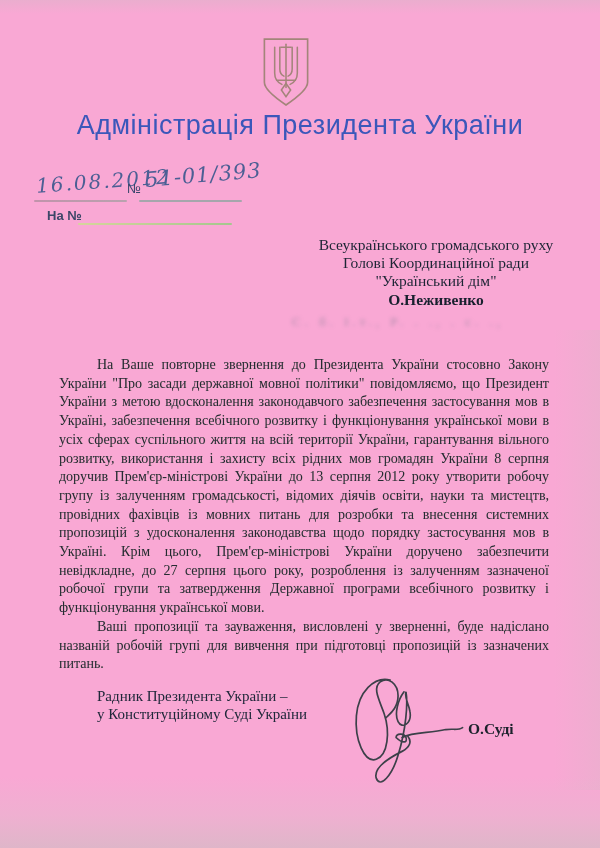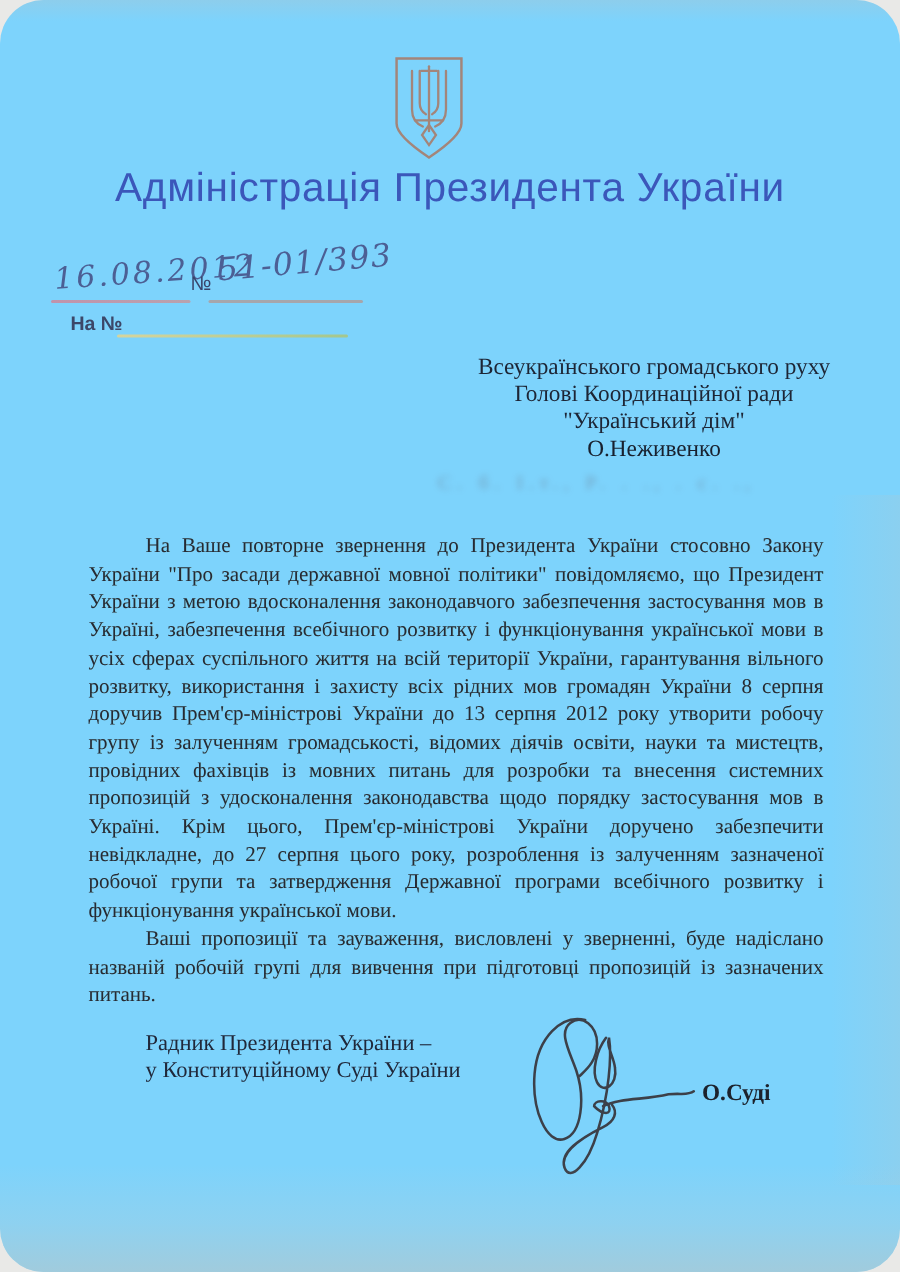--- a/index.html
+++ b/index.html
@@ -4,23 +4,22 @@
 <style>
   html,body{margin:0;padding:0;}
   body{
     width:600px;height:848px;
     font-family:"Liberation Serif",serif;
     background:#e9e9e7;
     overflow:hidden;
   }
   .scan{
     position:relative;width:600px;height:848px;
-    background:#7dd3fc;
+    background:#f9a8d4;
     overflow:hidden;
-    border-radius:29px;
   }
   
   .shade-bottom{position:absolute;left:0;right:0;bottom:0;height:72px;
     background:linear-gradient(to bottom,rgba(200,200,194,0) 0%,rgba(203,203,197,0.22) 55%,rgba(196,196,190,0.5) 100%);
     pointer-events:none;}
   .shade-right{position:absolute;top:330px;right:0;width:46px;height:460px;
     background:linear-gradient(to right,rgba(195,195,190,0) 0%,rgba(195,195,190,0.20) 100%);
     pointer-events:none;}
   .shade-top{position:absolute;left:0;right:0;top:0;height:14px;
     background:linear-gradient(to bottom,rgba(190,190,188,0.25),rgba(190,190,188,0));
@@ -67,21 +66,21 @@
   }
   .line-reply{position:absolute;left:78px;top:223px;width:154px;height:2px;
     background:linear-gradient(to right,#d6d49c,#a4c78e);border-radius:1px;}
 
   .addressee{
     position:absolute;left:295px;top:236px;width:282px;
     text-align:center;
     font-size:15.5px;line-height:18.2px;
     color:#1d2535;
   }
-  .addressee .bold-line{font-weight:normal;color:#18202e;}
+  .addressee .bold-line{font-weight:bold;color:#18202e;}
 
   .redacted{
     position:absolute;left:292px;top:314px;width:288px;
     font-size:13px;color:#6a7387;
     filter:blur(2.2px);opacity:0.55;
     letter-spacing:4px;white-space:nowrap;overflow:hidden;
   }
 
   .body-text{
     position:absolute;left:59px;top:356px;width:490px;

